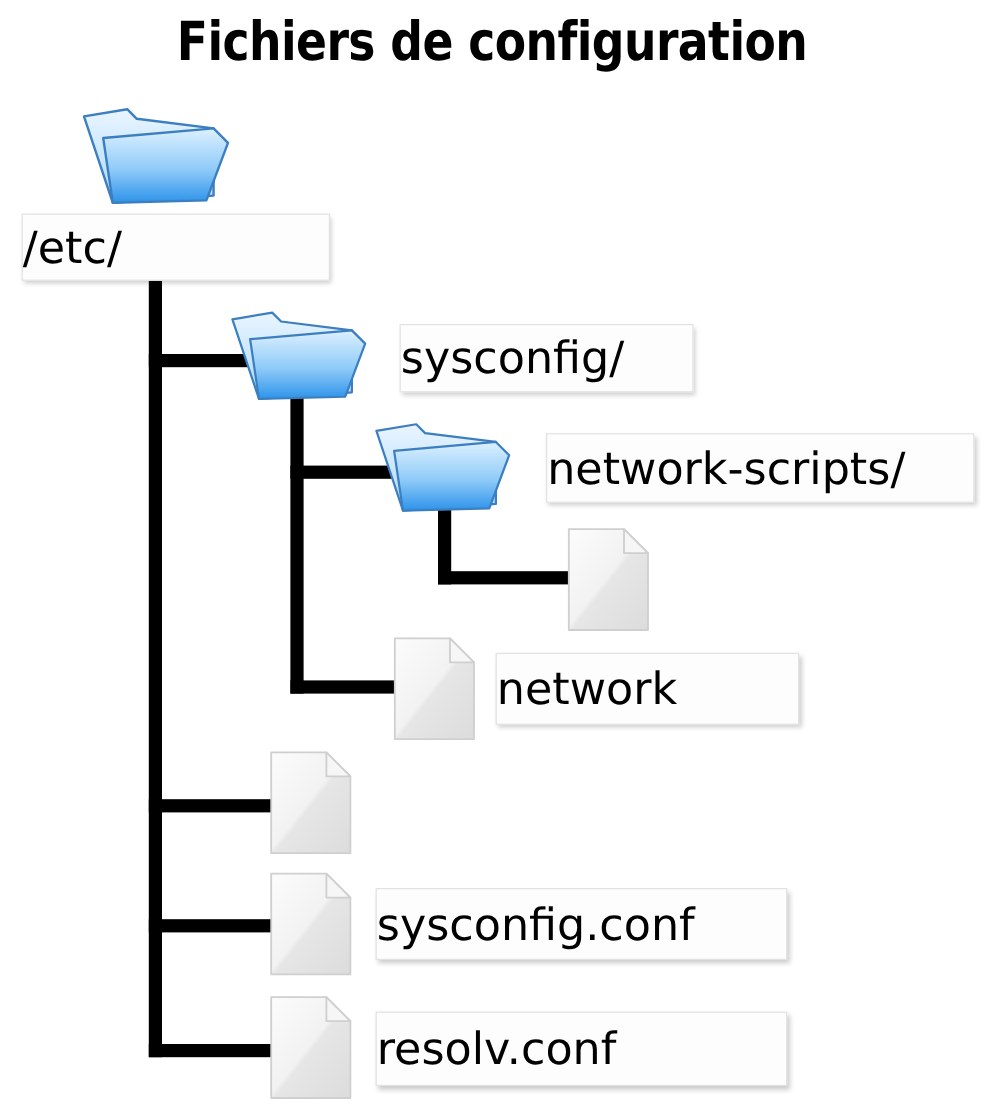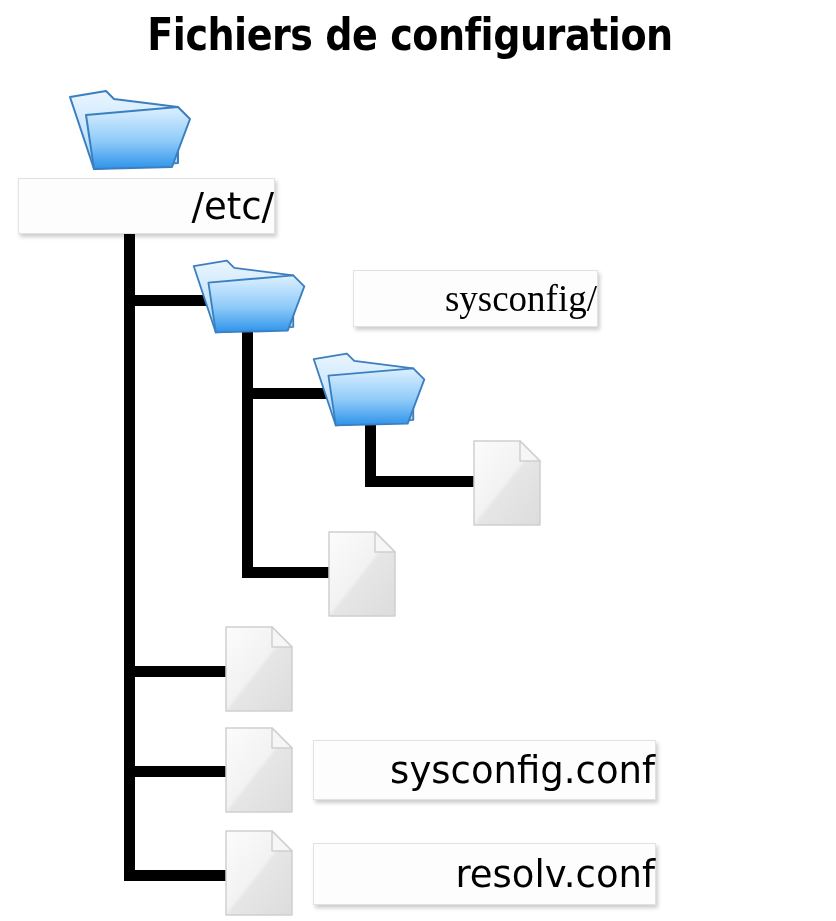--- a/index.html
+++ b/index.html
@@ -41,21 +41,21 @@
 
   
   .label-box {
     position: absolute;
     box-sizing: border-box;
     background: #fdfdfd;
     border: 1px solid #e2e2e2;
     box-shadow: 2px 3px 4px rgba(0,0,0,0.20);
     display: flex;
     align-items: center;
-    justify-content: flex-end;
+    justify-content: flex-start;
     color: #000000;
     font-size: 37px;
     font-family: "DejaVu Sans", "Liberation Sans", sans-serif;
     line-height: 1;
     white-space: nowrap;
   }
 
   
   .folder {
     position: absolute;
@@ -221,26 +221,32 @@
       </defs>
       <path d="M2 2 L48 2 L68 22 L68 86 L2 86 Z" fill="url(#pgE)" stroke="#cfcfcf" stroke-width="1.5" stroke-linejoin="round"></path>
       <path d="M48 2 L48 22 L68 22 Z" fill="#f6f6f6" stroke="#cfcfcf" stroke-width="1.5" stroke-linejoin="round"></path>
     </svg>
   </div>
 
   <div class="label-box" style="left:18px; top:178px; width:257px; height:56px;">
     <span>/etc/</span>
   </div>
 
-  <div class="label-box" style="left:353px; top:270px; width:245px; height:57px;font-family:Liberation Serif, serif;">
+  <div class="label-box" style="left:333px; top:270px; width:245px; height:57px;">
     <span>sysconfig/</span>
   </div>
 
-
-
+  <div class="label-box" style="left:455px; top:361px; width:357px; height:58px;">
+    <span>network-scripts/</span>
+  </div>
+
+
+  <div class="label-box" style="left:413px; top:544px; width:253px; height:60px;">
+    <span>network</span>
+  </div>
 
 
   <div class="label-box" style="left:313px; top:740px; width:343px; height:60px;">
     <span>sysconfig.conf</span>
   </div>
 
   <div class="label-box" style="left:313px; top:843px; width:343px; height:62px;">
     <span>resolv.conf</span>
   </div>
 

